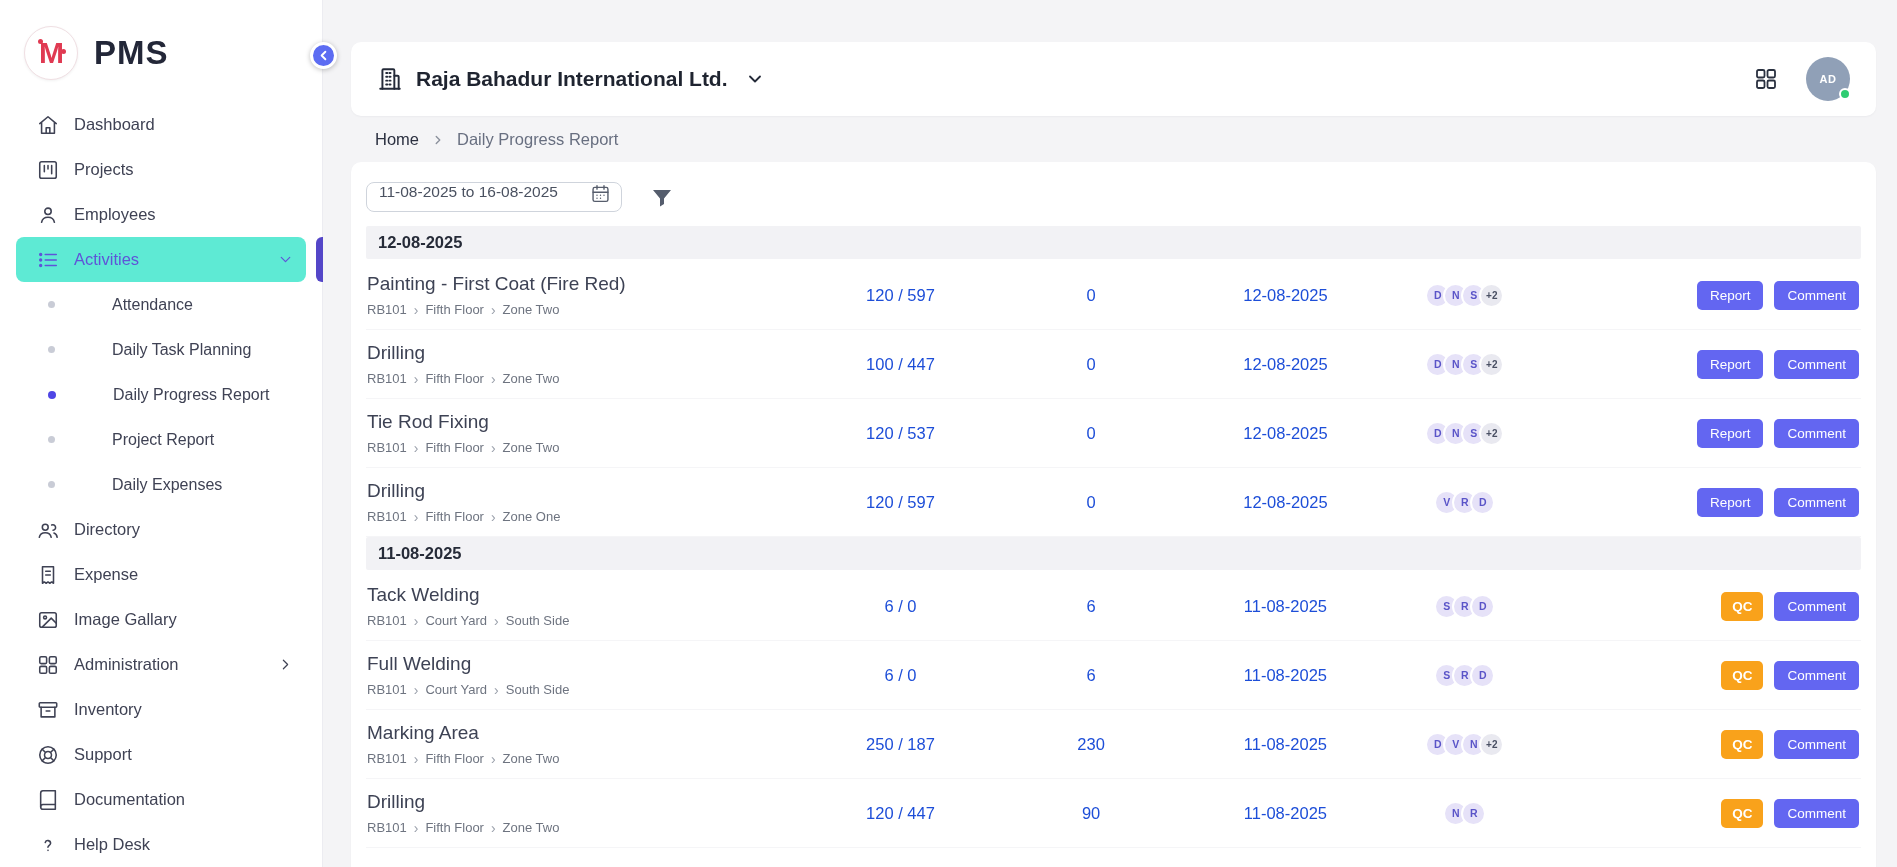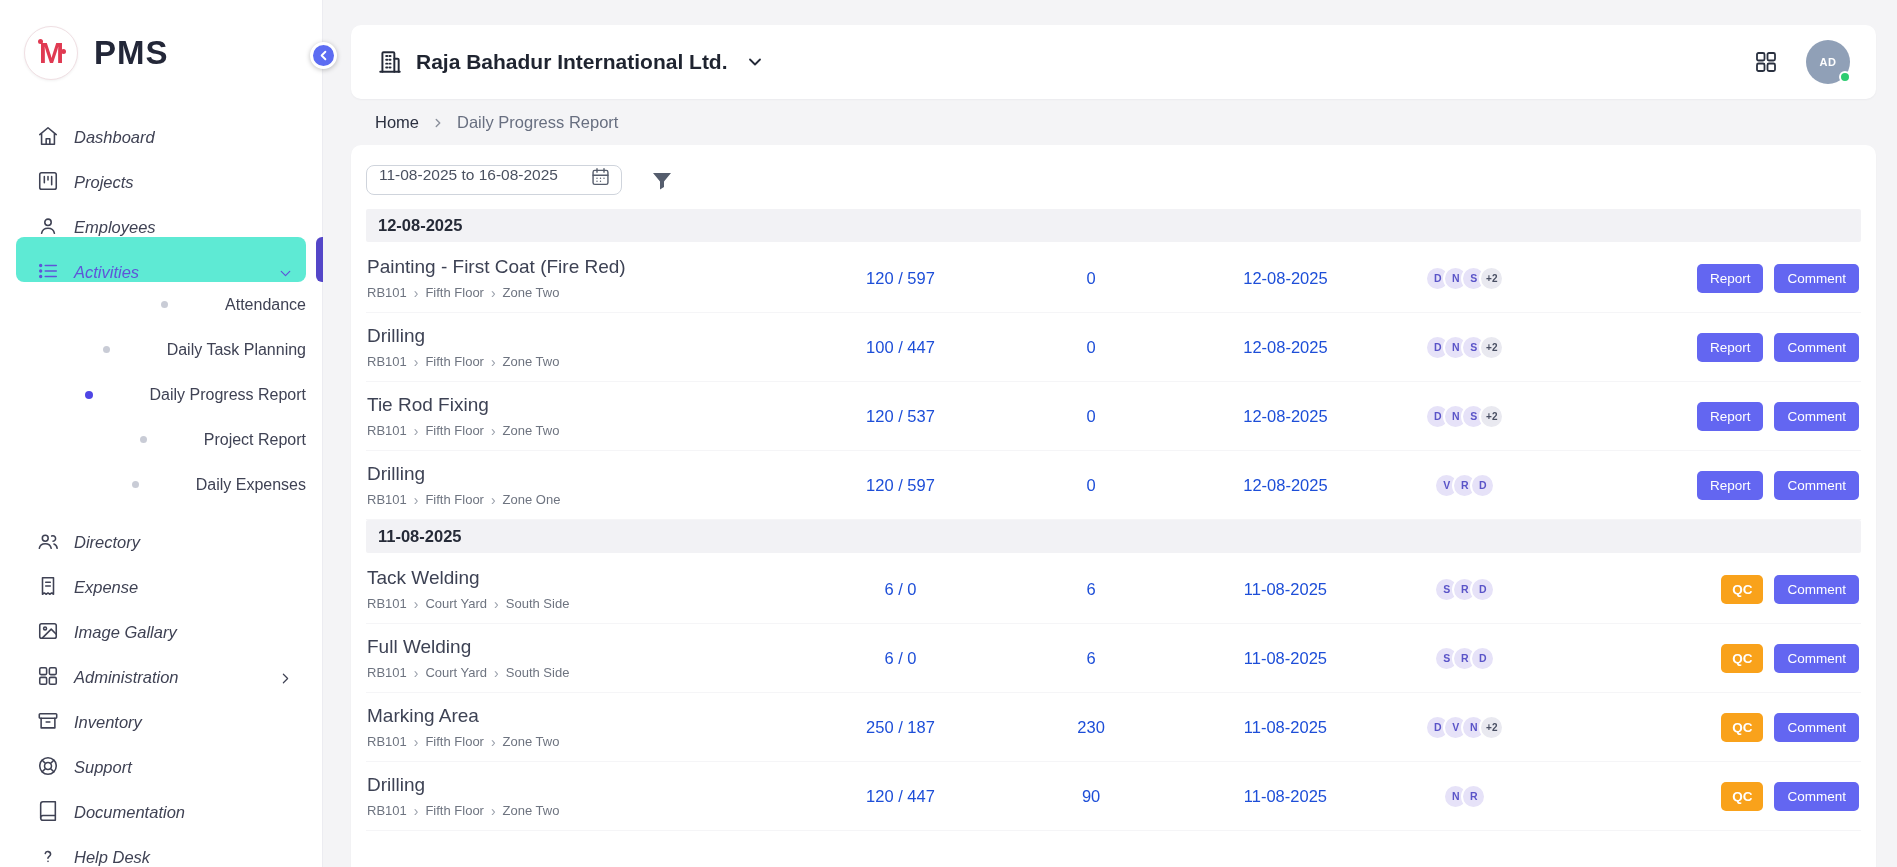--- a/index.html
+++ b/index.html
@@ -31,39 +31,39 @@
   .collapse-btn {
     position:absolute; top:42px; right:-15px; z-index:9;
     width:27px; height:27px; border-radius:50%;
     background:#5c6cf2; color:#fff; border:3px solid #fff;
     display:flex; align-items:center; justify-content:center;
     box-shadow:0 1px 5px rgba(0,0,0,.25); cursor:pointer;
   }
 
   .nav { padding:0 16px; }
   .nav-item {
-    height:45px; border-radius:8px; display:flex; align-items:flex-end;
-    gap:15px; padding:0 12px 0 21px; cursor:pointer; position:relative;font-style:italic;
+    height:45px; border-radius:8px; display:flex; align-items:center;
+    gap:15px; padding:0 12px 0 21px; cursor:pointer; position:relative;
   }
   .nav-icon { width:22px; height:22px; color:#3f4254; flex-shrink:0; }
   .nav-label { font-size:16.5px; color:#3f4254; white-space:nowrap; }
   .nav-caret { margin-left:auto; color:#3f4254; }
   .nav-item.active { background:#5eead4; }
   .nav-item.active .nav-icon, .nav-item.active .nav-label, .nav-item.active .nav-caret { color:#5f54d8; }
   .nav-item.active::after {
     content:""; position:absolute; right:-17px; top:0; bottom:0; margin:auto;
     width:7px; height:45px; background:#5446c8; border-radius:6px 0 0 6px;
   }
-  .sub-item { height:45px; display:flex; align-items:center; padding-left:32px; cursor:pointer;justify-content:flex-end; }
+  .sub-item { height:45px; display:flex; align-items:center; padding-left:32px; cursor:pointer; }
   .dot { width:7px; height:7px; border-radius:50%; background:#c9ccd6; flex-shrink:0; }
   .sub-item.active .dot { background:#4f46e5; width:8px; height:8px; }
   .sub-label { margin-left:57px; font-size:16px; color:#3f4254; white-space:nowrap; }
 
   
-  .main { flex:1; display:flex; flex-direction:column; padding:25px 21px 0 28px; min-width:0; }
+  .main { flex:1; display:flex; flex-direction:column; padding:42px 21px 0 28px; min-width:0; }
 
   .topbar {
     background:#fff; border-radius:10px; height:74px; flex-shrink:0;
     display:flex; align-items:center; padding:0 26px;
     box-shadow:0 1px 2px rgba(16,24,40,.04);
   }
   .company-wrap { display:flex; align-items:center; gap:13px; cursor:pointer; }
   .building { color:#242a38; }
   .company-name { font-size:21px; font-weight:700; color:#1f2430; }
   .company-caret { color:#242a38; margin-left:4px; }

